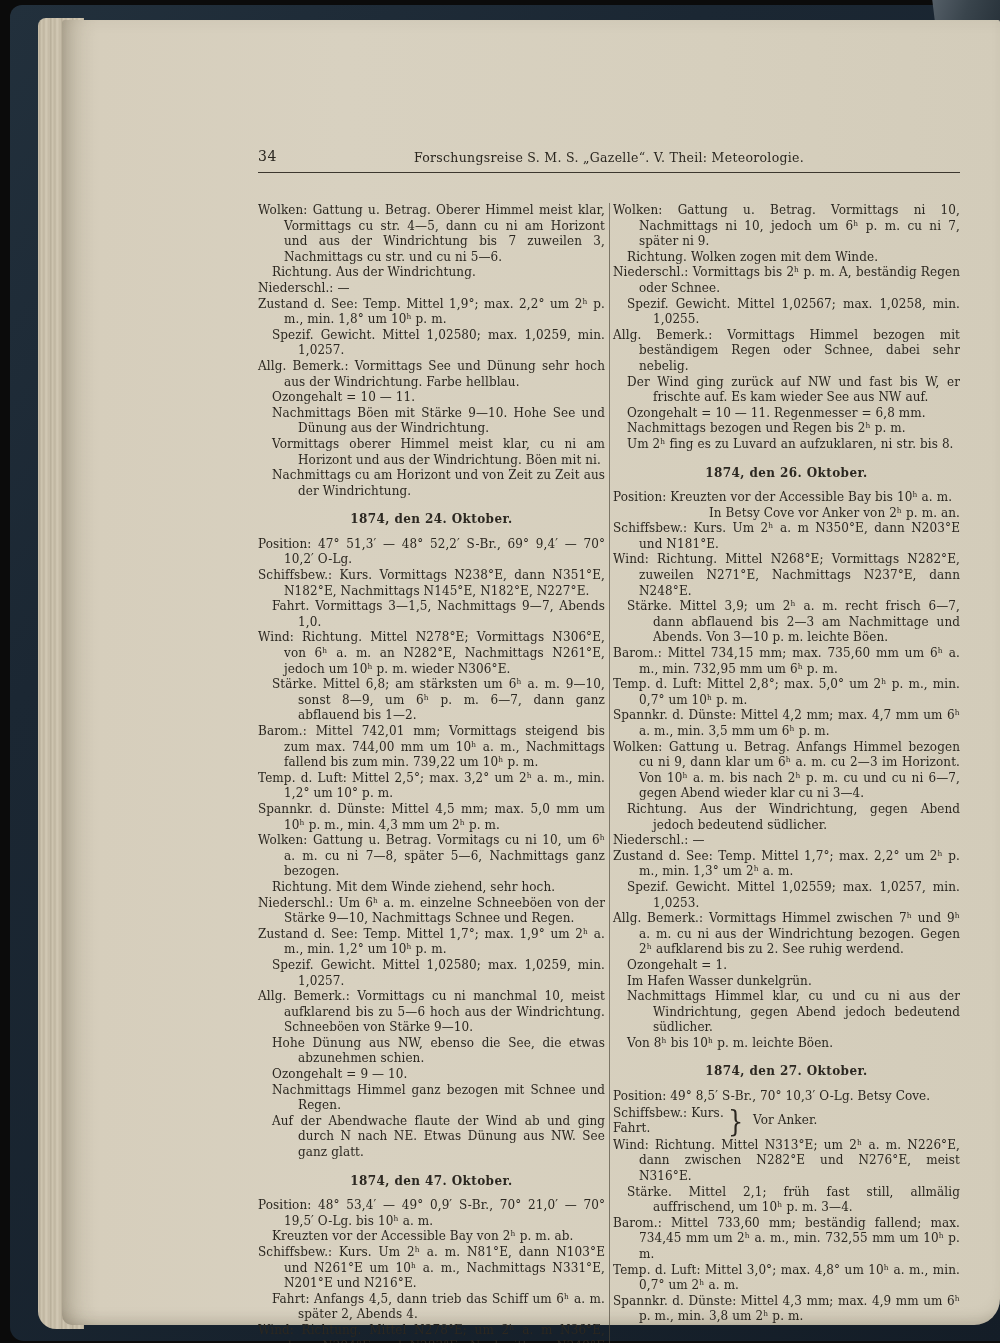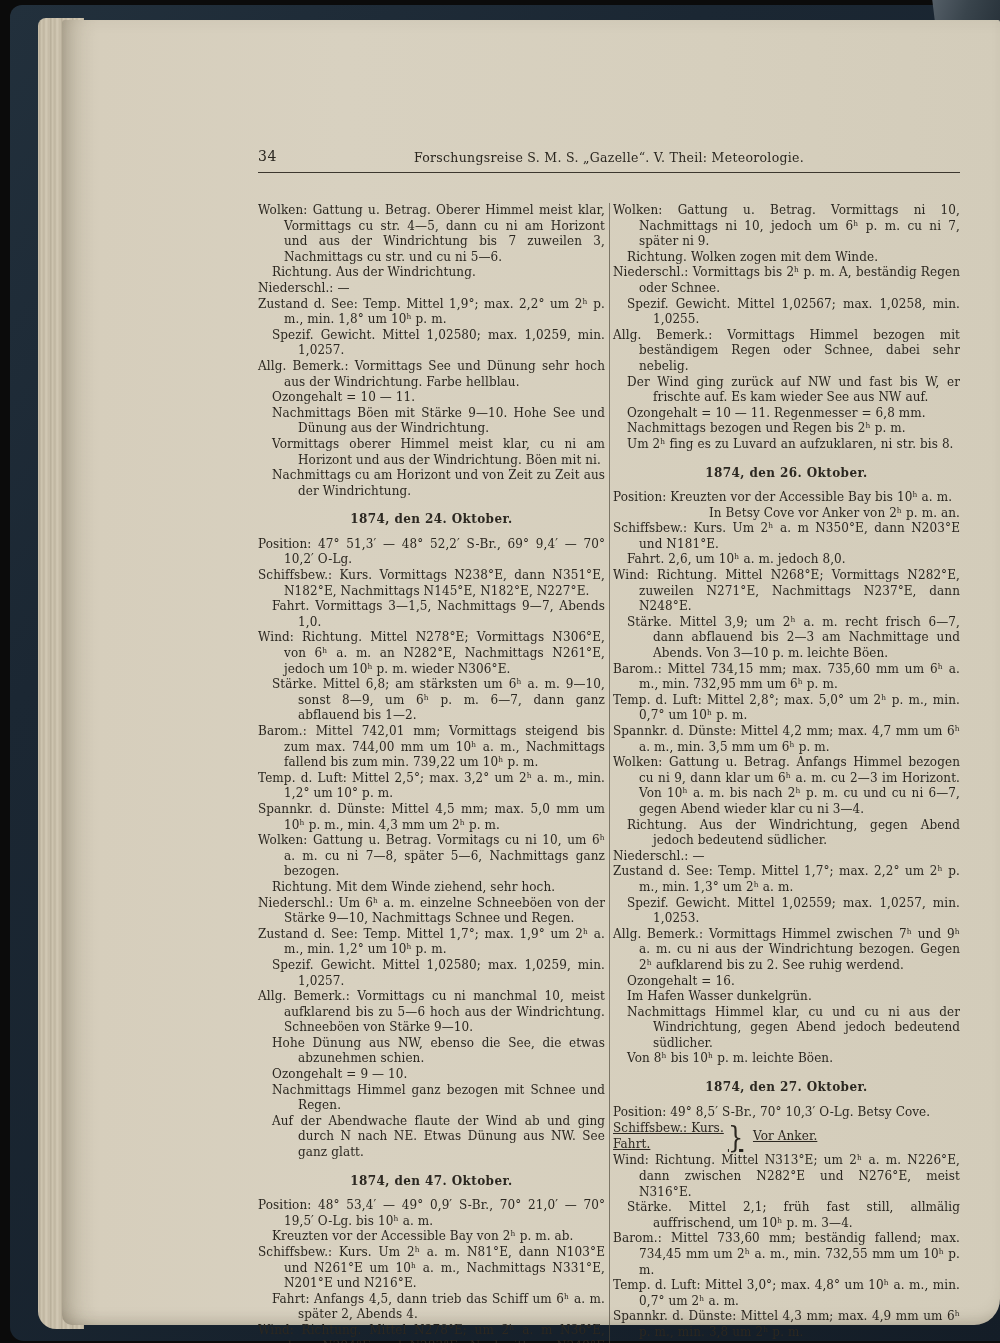--- a/index.html
+++ b/index.html
@@ -37,21 +37,21 @@
   .col{width:347px;font-size:12px;line-height:15.6px;text-align:justify;letter-spacing:.1px;}
   .col-divider{width:1px;background:#45403520;background:#4a4437;opacity:.65;margin:0 3px 0 4px;}
 
   .para{margin:0;}
   .ind0{padding-left:26px;text-indent:-26px;}
   .ind1{padding-left:40px;text-indent:-26px;}
   .ind2{padding-left:66px;text-indent:0;text-align:right;}
   .heading{text-align:center;font-weight:bold;font-size:12px;letter-spacing:.4px;
            margin:13px 0 9px 0;text-indent:0;}
 
-  .brace-row{display:flex;align-items:center;margin:1px 0;text-decoration:underline;}
+  .brace-row{display:flex;align-items:center;margin:1px 0;}
   .brace-lines{flex:0 0 auto;}
   .brace-lines div{line-height:15.6px;}
   .brace-glyph{font-size:30px;font-weight:200;margin:0 8px 0 2px;
                transform:scaleX(.8);color:#2b2720;}
   .brace-label{flex:0 0 auto;}
 </style>
 </head>
 <body>
 
 <div class="scene">
@@ -114,33 +114,32 @@
             <div class="para ind1">Spezif. Gewicht.  Mittel 1,02567;  max. 1,0258,  min. 1,0255.</div>
             <div class="para ind0">Allg. Bemerk.: Vormittags Himmel bezogen mit beständigem Regen oder Schnee, dabei sehr nebelig.</div>
             <div class="para ind1">Der Wind ging zurück auf NW und fast bis W, er frischte auf.  Es kam wieder See aus NW auf.</div>
             <div class="para ind1">Ozongehalt = 10 — 11.   Regenmesser = 6,8 mm.</div>
             <div class="para ind1">Nachmittags bezogen und Regen bis 2ʰ p. m.</div>
             <div class="para ind1">Um 2ʰ fing es zu Luvard an aufzuklaren, ni str. bis 8.</div>
             <div class="heading">1874, den 26. Oktober.</div>
             <div class="para ind0">Position: Kreuzten vor der Accessible Bay bis 10ʰ a. m.</div>
             <div class="para ind2">In Betsy Cove vor Anker von 2ʰ p. m. an.</div>
             <div class="para ind0">Schiffsbew.:  Kurs.  Um 2ʰ a. m N350°E,  dann N203°E und N181°E.</div>
-            <div class="para ind1">Fahrt.  2,6, um 10ʰ a. m. jedoch 8,0.</div>
             <div class="para ind0">Wind: Richtung. Mittel N268°E; Vormittags N282°E, zuweilen N271°E, Nachmittags N237°E, dann N248°E.</div>
             <div class="para ind1">Stärke.  Mittel 3,9; um 2ʰ a. m. recht frisch 6—7, dann abflauend bis 2—3 am Nachmittage und Abends.  Von 3—10 p. m. leichte Böen.</div>
             <div class="para ind0">Barom.:  Mittel  734,15 mm;  max.  735,60 mm  um  6ʰ a. m., min. 732,95 mm um 6ʰ p. m.</div>
             <div class="para ind0">Temp. d. Luft: Mittel 2,8°; max. 5,0° um 2ʰ p. m., min. 0,7° um 10ʰ p. m.</div>
             <div class="para ind0">Spannkr. d. Dünste: Mittel 4,2 mm; max. 4,7 mm um 6ʰ a. m., min. 3,5 mm um 6ʰ p. m.</div>
             <div class="para ind0">Wolken: Gattung u. Betrag.  Anfangs Himmel bezogen cu ni 9, dann klar um 6ʰ a. m. cu 2—3 im Horizont.  Von 10ʰ a. m. bis nach 2ʰ p. m. cu und cu ni 6—7, gegen Abend wieder klar cu ni 3—4.</div>
             <div class="para ind1">Richtung.  Aus der Windrichtung, gegen Abend jedoch bedeutend südlicher.</div>
             <div class="para ind0">Niederschl.: —</div>
             <div class="para ind0">Zustand d. See: Temp. Mittel 1,7°;  max. 2,2° um 2ʰ p. m., min. 1,3° um 2ʰ a. m.</div>
             <div class="para ind1">Spezif. Gewicht.  Mittel 1,02559;  max. 1,0257,  min. 1,0253.</div>
             <div class="para ind0">Allg. Bemerk.: Vormittags Himmel zwischen 7ʰ und 9ʰ a. m. cu ni aus der Windrichtung bezogen.  Gegen 2ʰ aufklarend bis zu 2.  See ruhig werdend.</div>
-            <div class="para ind1">Ozongehalt = 16.</div>
+            <div class="para ind1">Ozongehalt = 1.</div>
             <div class="para ind1">Im Hafen Wasser dunkelgrün.</div>
             <div class="para ind1">Nachmittags Himmel klar, cu und cu ni aus der Windrichtung, gegen Abend jedoch bedeutend südlicher.</div>
             <div class="para ind1">Von 8ʰ bis 10ʰ p. m. leichte Böen.</div>
             <div class="heading">1874, den 27. Oktober.</div>
             <div class="para ind0">Position: 49° 8,5′ S-Br., 70° 10,3′ O-Lg.  Betsy Cove.</div>
             <div class="brace-row">
               <div class="brace-lines">
                 <div>Schiffsbew.: Kurs.</div>
                 <div>Fahrt.</div>
               </div>

